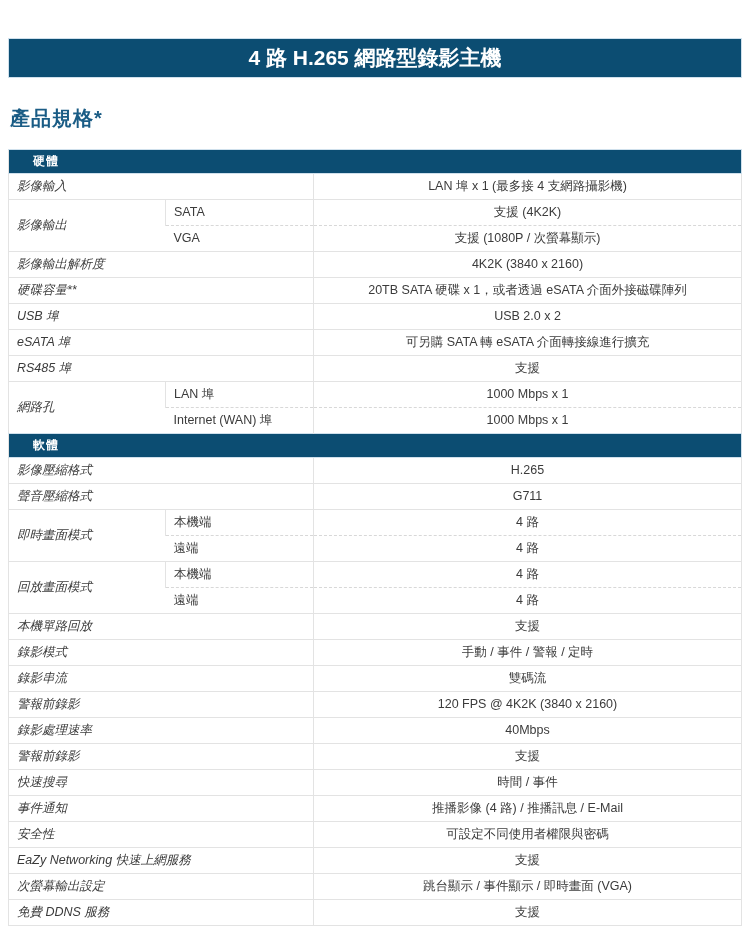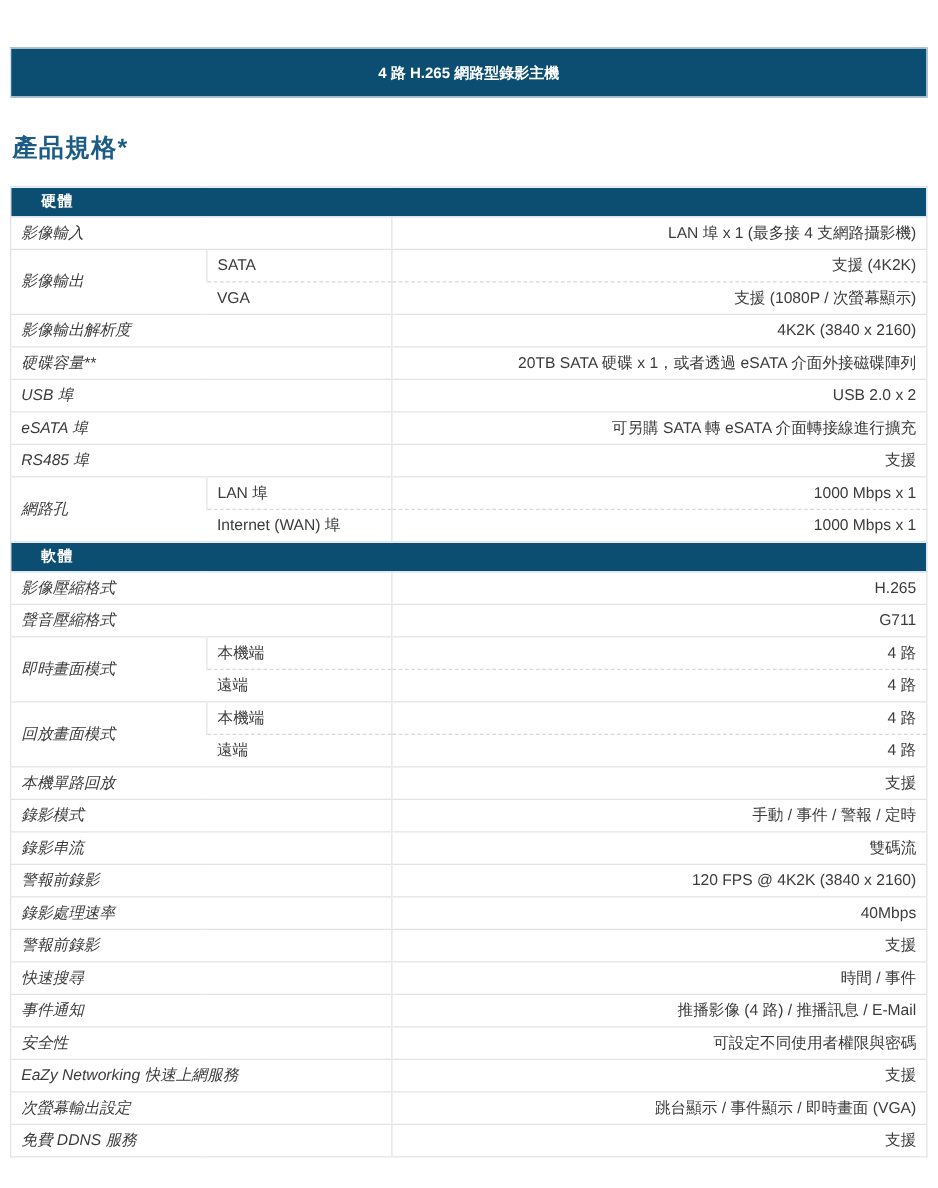--- a/index.html
+++ b/index.html
@@ -18,21 +18,21 @@
     color:var(--text);
   }
   .wrap{padding:0 8px;}
   .titlebar{
     margin-top:38px;
     background:var(--navy);
     border:1px solid var(--navy-border);
     color:#ffffff;
     text-align:center;
     font-weight:bold;
-    font-size:12px;
+    font-size:21px;
     height:40px;
     line-height:38px;
   }
   h1.page-title{
     color:var(--heading);
     font-size:20px;
     font-weight:bold;
     margin:27px 0 17px 2px;
     letter-spacing:1px;
   }
@@ -57,21 +57,21 @@
     background:var(--navy);
     color:#ffffff;
     font-weight:bold;
     font-size:12px;
     padding:4px 8px 4px 24px;
     border:1px solid var(--navy-border);
     letter-spacing:1px;
   }
   td.label-cell{padding-left:24px;font-style:italic;}
   td.sub-cell{padding-left:10px;}
-  td.value-cell{text-align:right;}
+  td.value-cell{text-align:center;}
   tr.subrow td{
     border-top-style:dashed;
     border-top-color:var(--dash);
   }
 </style>
 </head>
 <body>
 
 <div class="wrap">
 

